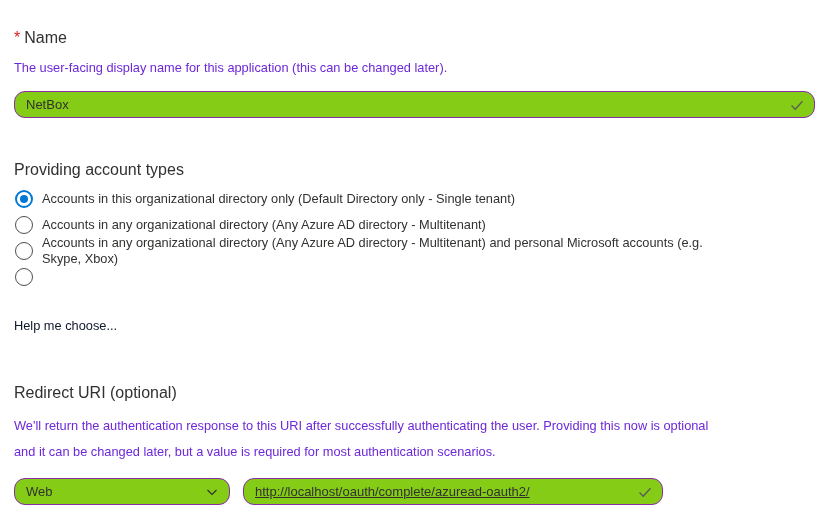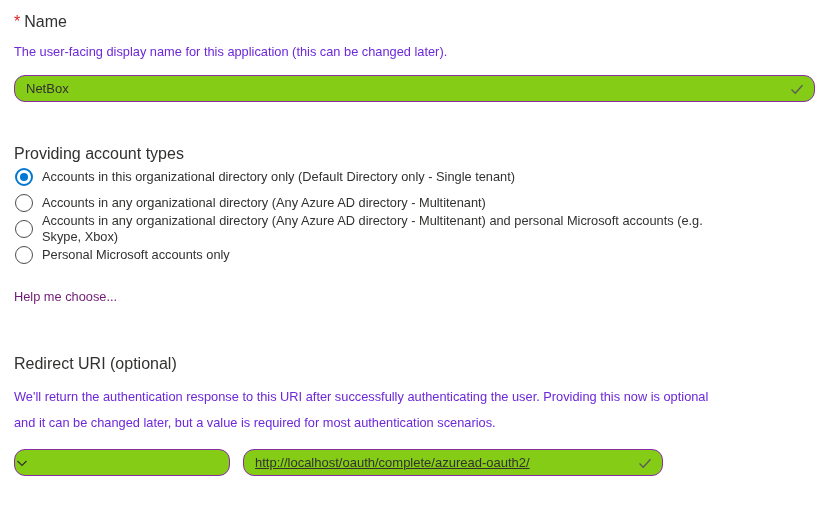--- a/index.html
+++ b/index.html
@@ -3,21 +3,21 @@
 <meta charset="utf-8">
 <style>
   * { margin: 0; padding: 0; box-sizing: border-box; }
   html, body { background: #ffffff; }
   body {
     width: 829px; height: 516px;
     font-family: "Liberation Sans", "DejaVu Sans", sans-serif;
     color: #323130;
     overflow: hidden;
   }
-  .page { position: relative; width: 735px; height: 516px; padding: 0 14px; }
+  .page { position: relative; width: 735px; height: 516px; padding: 16px 14px; }
 
   .section-title {
     font-size: 16px; font-weight: 400; line-height: 21px; color: #323130;
   }
   .title-name { padding-top: 11px; }
   .title-accounts { margin-top: 41px; }
   .title-redirect { margin-top: 48px; }
   .required-star { color: #e02020; margin-right: 4px; }
 
   .desc {
@@ -37,38 +37,38 @@
     border: none; outline: none; background: transparent;
     font-family: "Liberation Sans", "DejaVu Sans", sans-serif;
     font-size: 13px; color: #323130;
     width: 100%; height: 100%; padding: 0 28px 0 11px;
   }
   .valid-check {
     position: absolute; right: 9px; top: 50%; transform: translateY(-50%);
     display: flex; align-items: center; pointer-events: none;
   }
 
-  .radio-group { }
+  .radio-group { margin-top: 6px; }
   .radio-row {
     display: flex; align-items: center; height: 26px; cursor: pointer;
   }
   .radio-circle {
     width: 18px; height: 18px; border-radius: 50%;
     border: 1.5px solid #4f4d4b; background: #fff;
     margin-left: 1px; margin-right: 9px; flex: 0 0 auto;
     display: flex; align-items: center; justify-content: center;
   }
   .radio-row.selected .radio-circle { border: 2px solid #0078d4; }
   .radio-dot { width: 8px; height: 8px; border-radius: 50%; background: transparent; }
   .radio-row.selected .radio-dot { background: #0078d4; }
   .radio-label { font-size: 12.8px; line-height: 16px; color: #323130; }
 
   .help-link {
-    display: inline-block; margin-top: 21px;
-    font-size: 12.8px; line-height: 16px; color: #701a75;
+    display: inline-block; margin-top: 28px;
+    font-size: 12.8px; line-height: 16px; color: #0f172a;
     text-decoration: none; cursor: pointer;
   }
 
   .controls-row { margin-top: 13px; display: flex; gap: 13px; }
   .platform-select-wrap { width: 216px; cursor: pointer; }
   .platform-select-text {
     font-size: 13px; color: #323130; padding-left: 11px; flex: 1;
   }
   .chevron { display: flex; align-items: center; margin-right: 10px; }
   .uri-input-wrap { width: 420px; text-decoration: underline; }
@@ -111,32 +111,32 @@
     <div class="radio-row">
       <span class="radio-circle">
           <span class="radio-dot"></span>
         </span>
       <span class="radio-label">Accounts in any organizational directory (Any Azure AD directory - Multitenant) and personal Microsoft accounts (e.g. Skype, Xbox)</span>
     </div>
     <div class="radio-row">
       <span class="radio-circle">
           <span class="radio-dot"></span>
         </span>
-      <span class="radio-label">Personal Microsoft accounts only</span>
     </div>
   </div>
 
   <a class="help-link">Help me choose...</a>
 
   
   <div class="section-title title-redirect">Redirect URI (optional)</div>
   <div class="desc desc-redirect">We'll return the authentication response to this URI after successfully authenticating the user. Providing this now is optional and it can be changed later, but a value is required for most authentication scenarios.</div>
 
   <div class="controls-row">
     <div class="input-wrap platform-select-wrap">
+      <span class="platform-select-text">Web</span>
       <span class="chevron">
         <svg width="14" height="14" viewBox="0 0 14 14">
             <path d="M2.5 5 L7 9.5 L11.5 5" stroke="#323130" stroke-width="1.2" fill="none"></path>
           </svg>
       </span>
     </div>
     <div class="input-wrap uri-input-wrap">
       <input class="text-input" type="text" value="http://localhost/oauth/complete/azuread-oauth2/" style="">
       <span class="valid-check">
         <svg width="16" height="16" viewBox="0 0 16 16">

